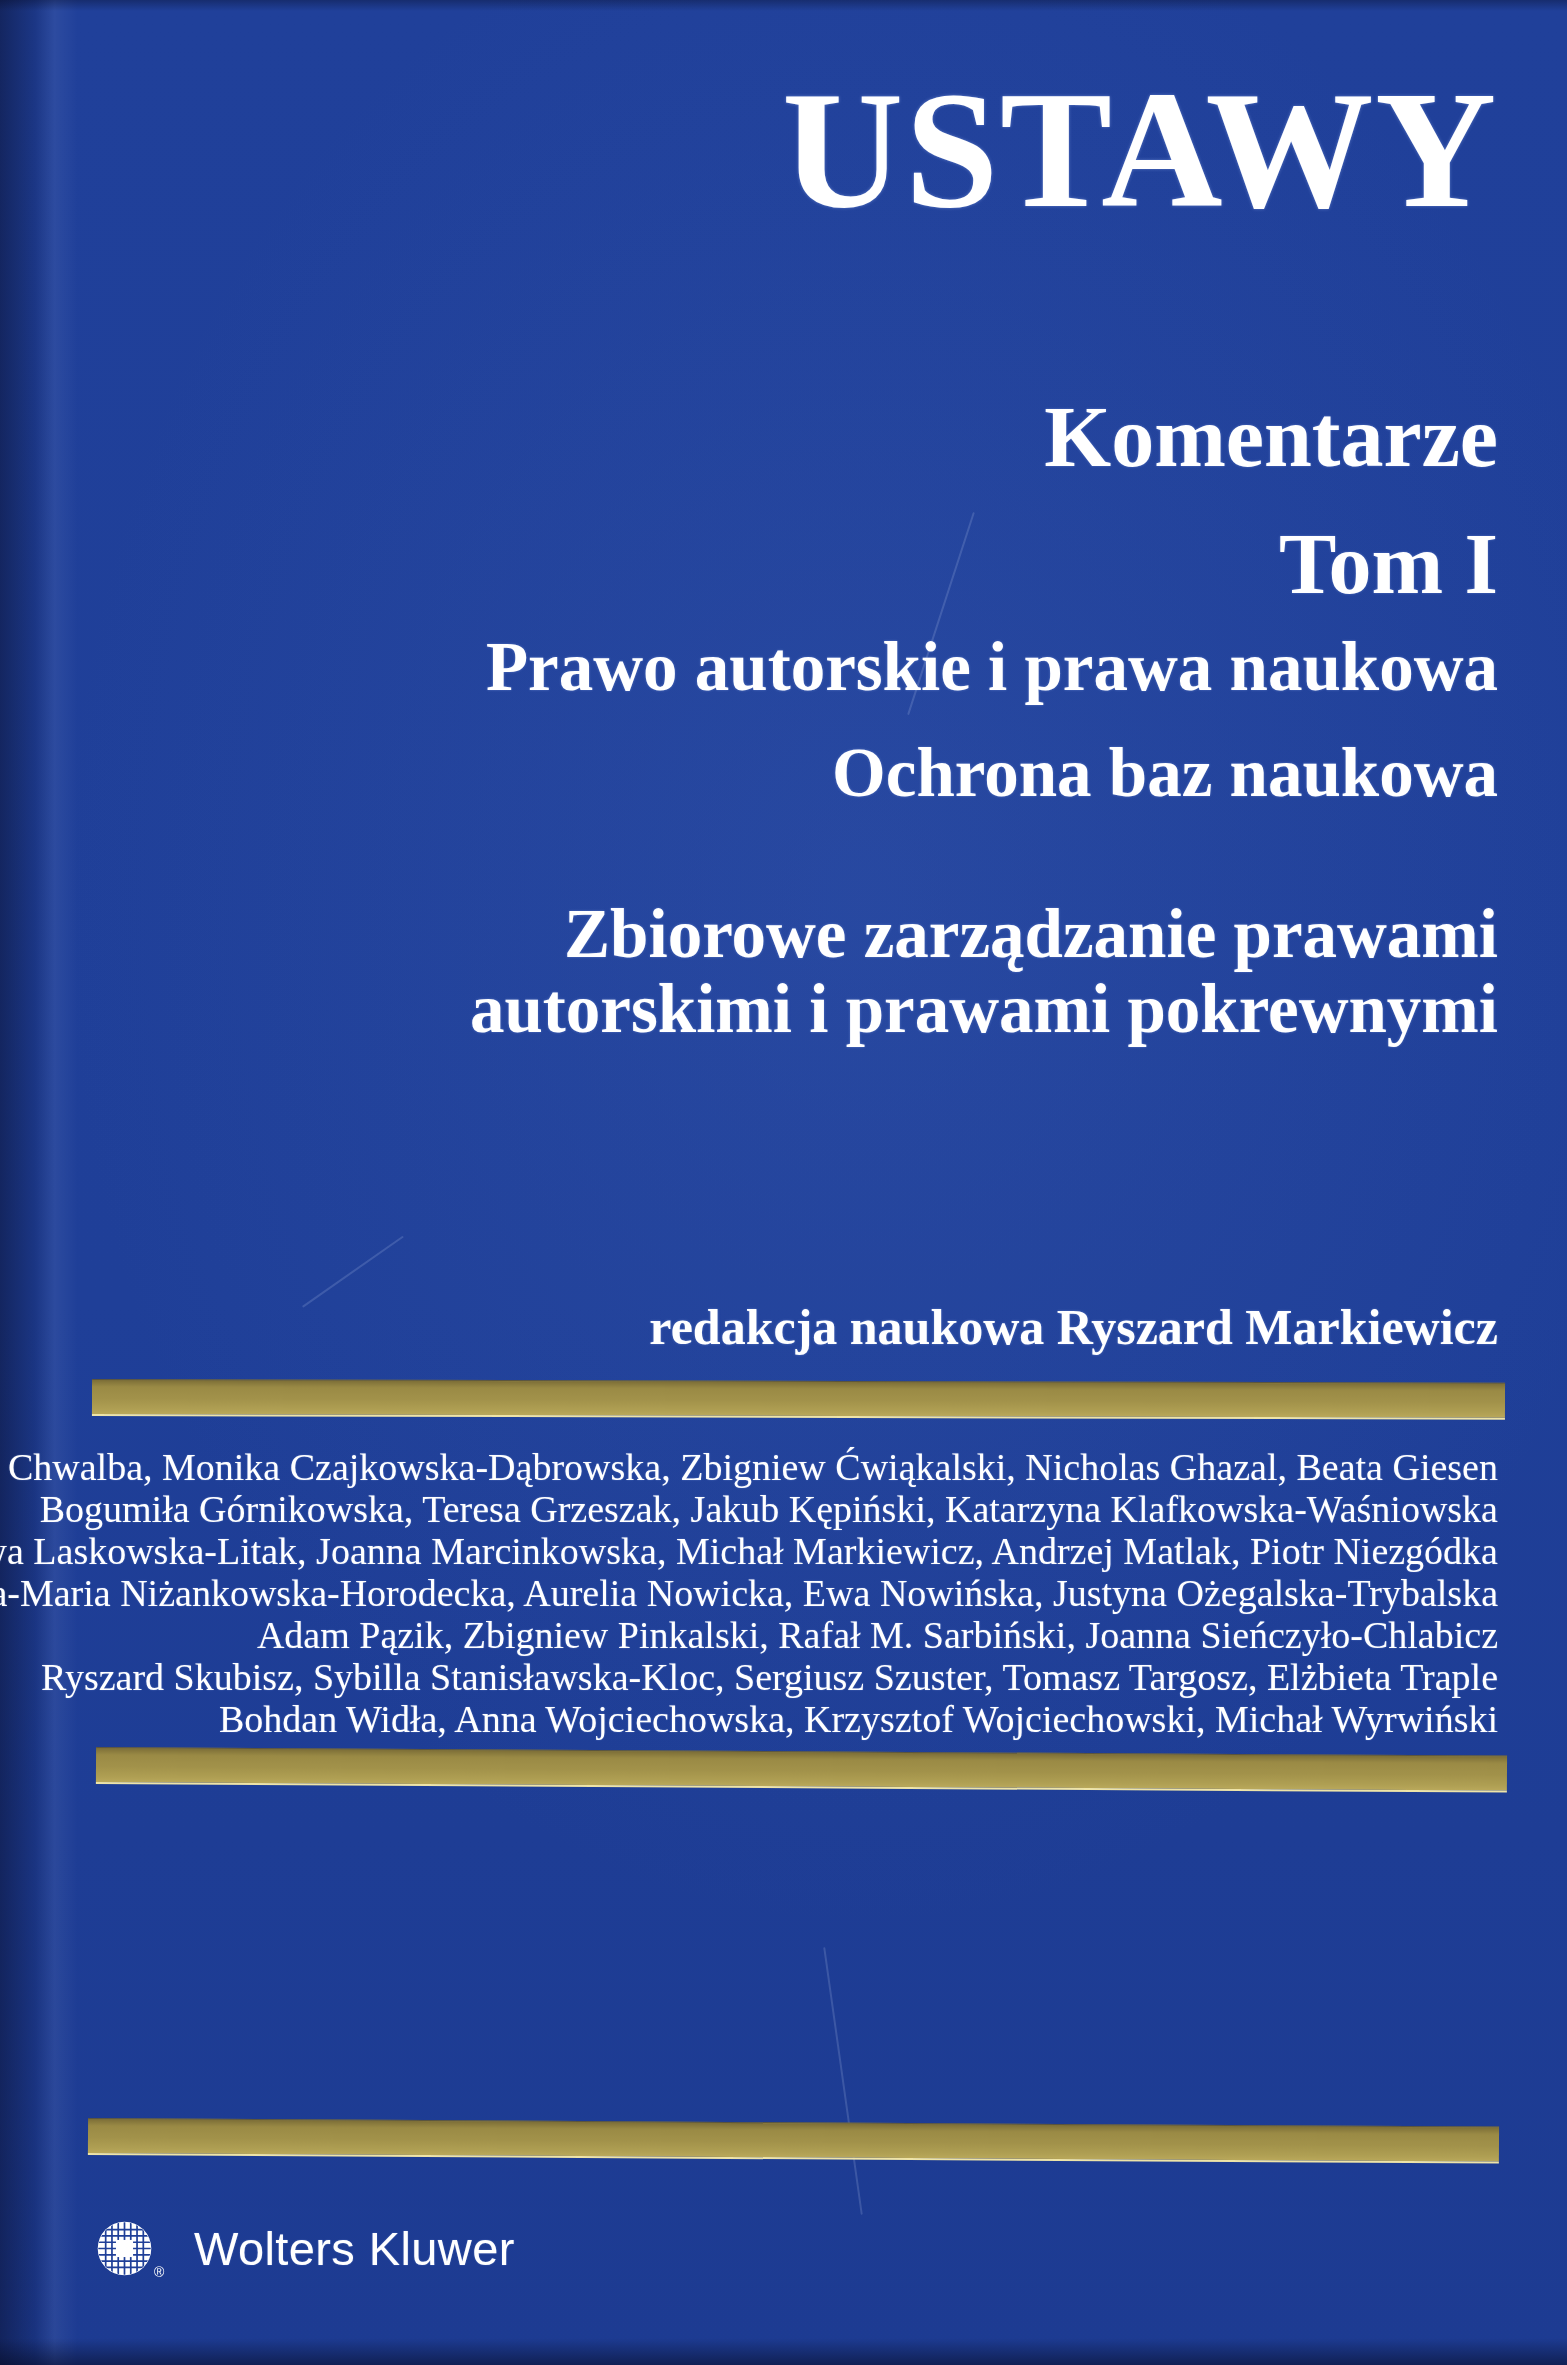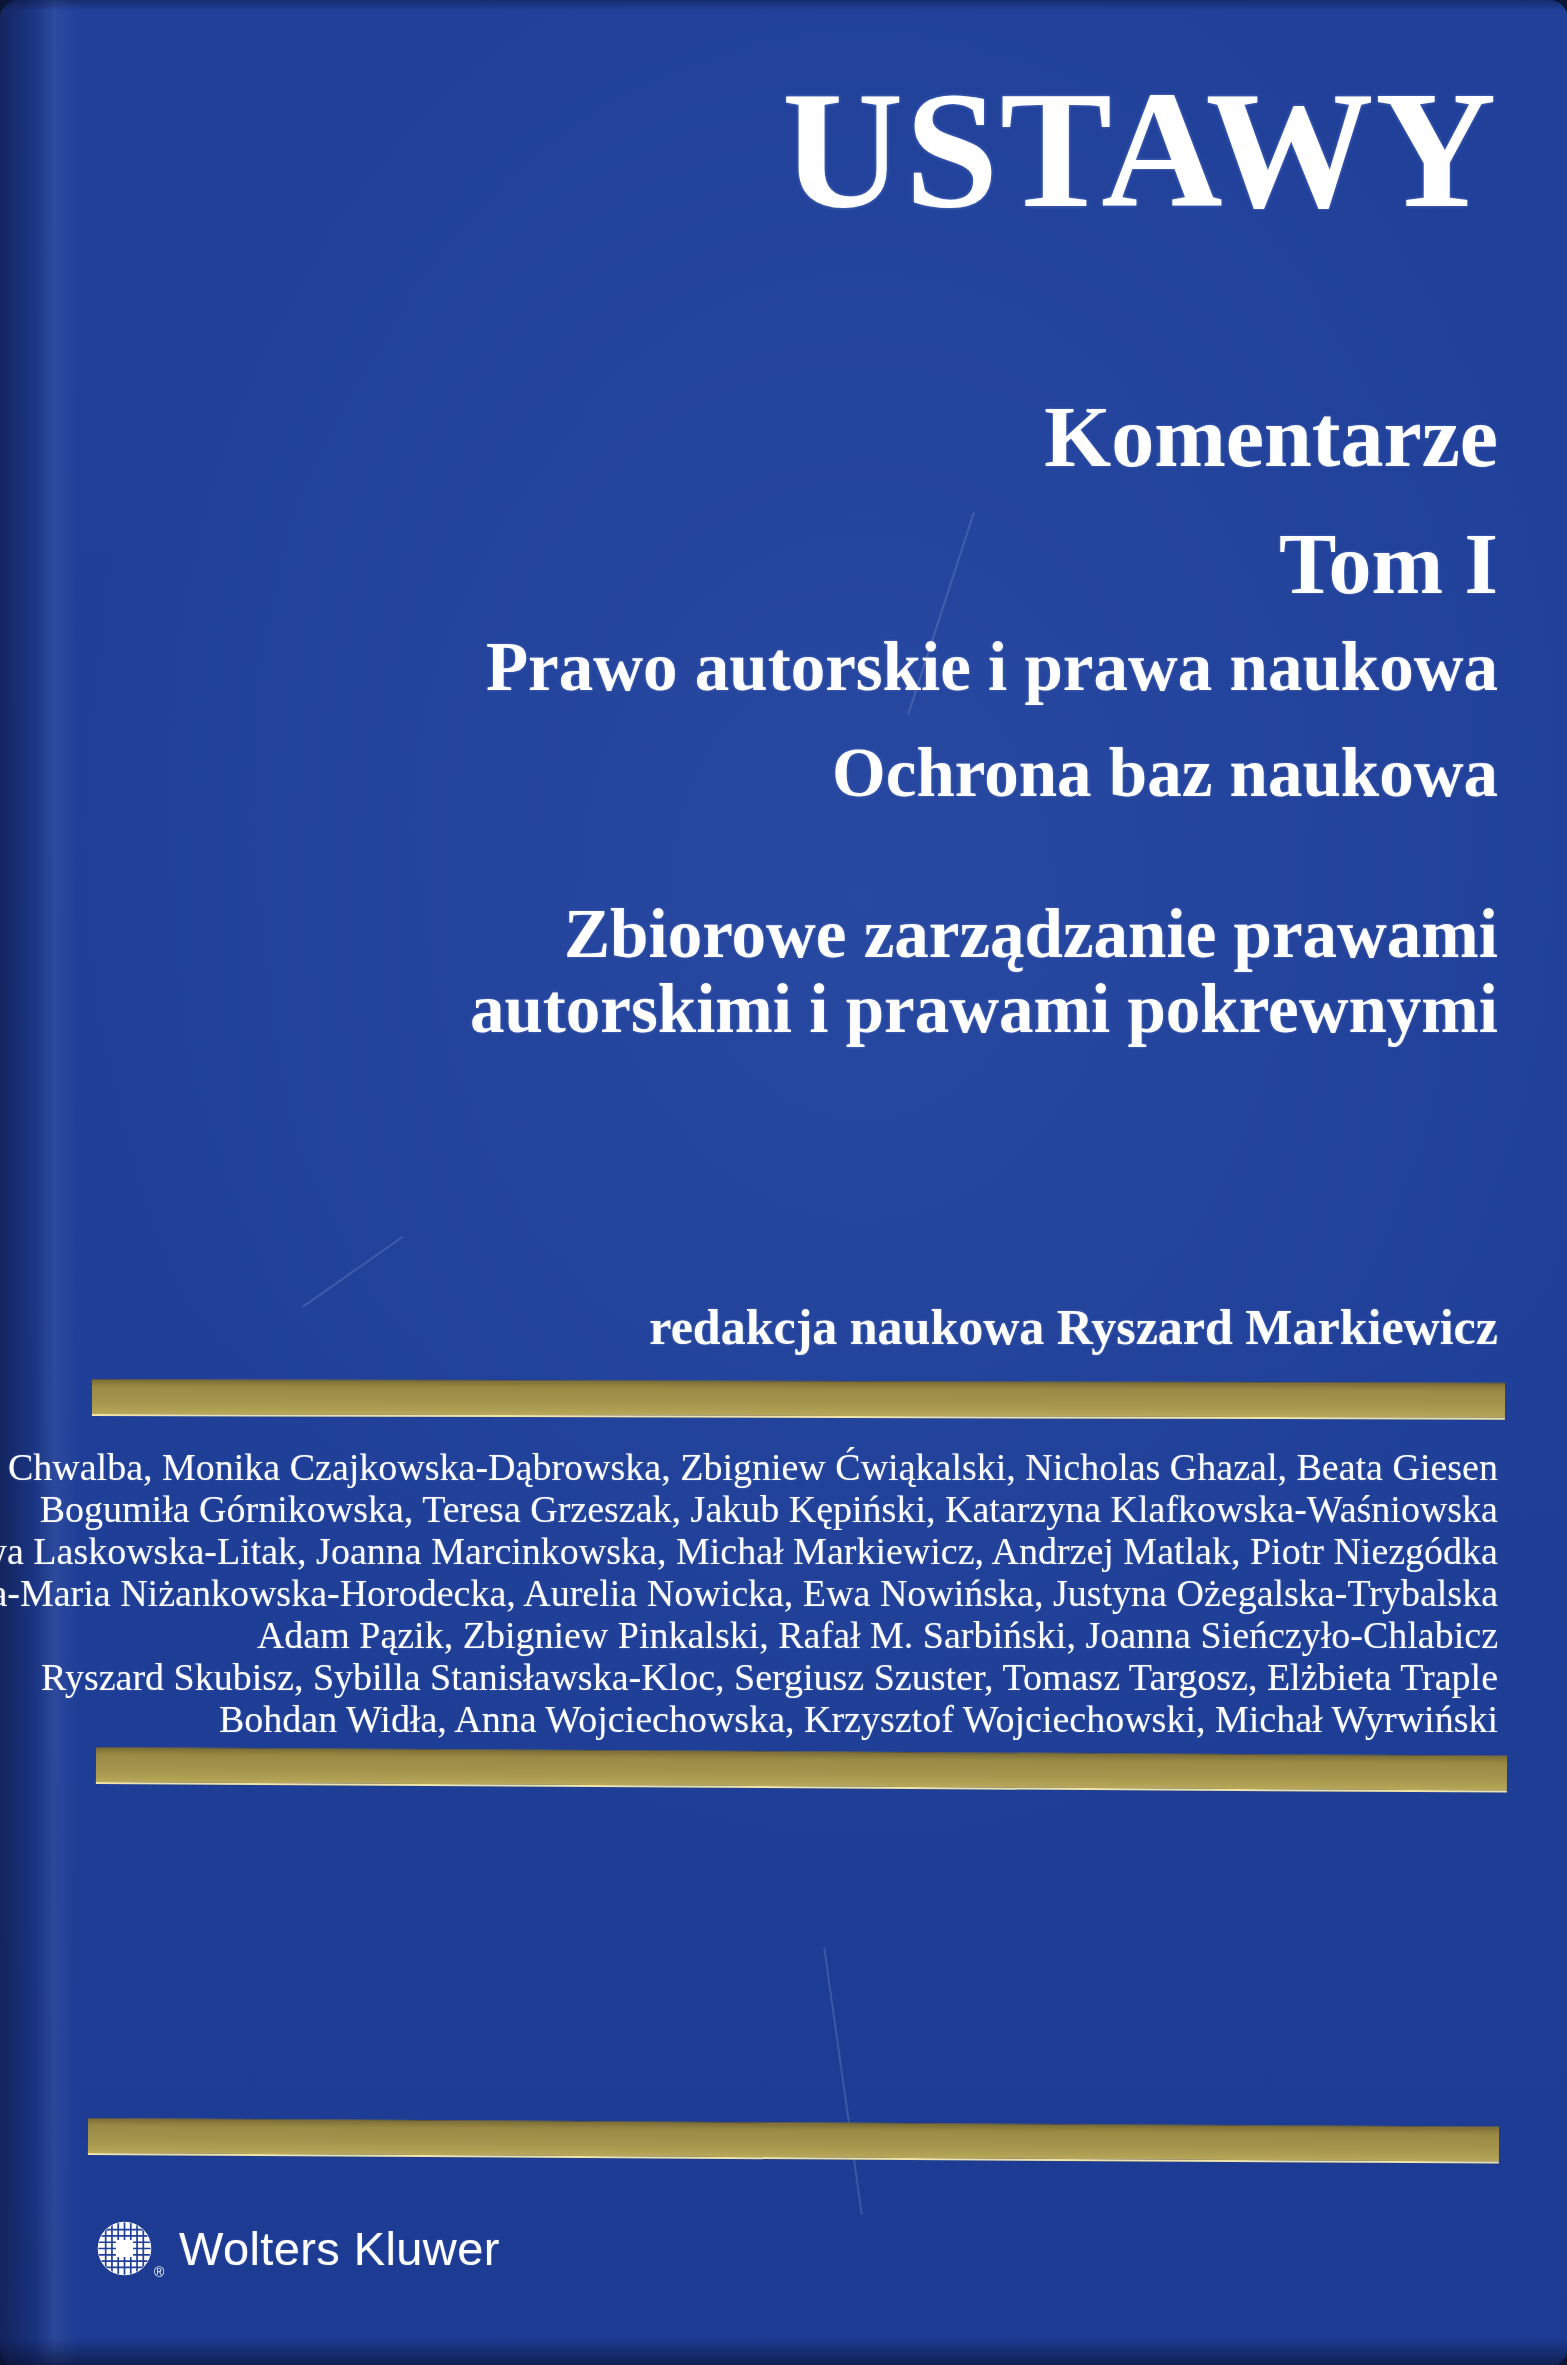--- a/index.html
+++ b/index.html
@@ -10,21 +10,20 @@
   .cover {
     position: relative;
     width: 1568px;
     height: 2366px;
     background:
       radial-gradient(ellipse 1145px 1472px at 55% 38%, rgba(70,105,190,0.22), rgba(0,0,0,0) 70%),
       linear-gradient(180deg, #20409a 0%, #1f3f98 55%, #1d3b92 100%);
     overflow: hidden;
     font-family: "Liberation Serif", "DejaVu Serif", serif;
     color: #ffffff;
-    border-radius: 19px;
   }
   
   .edge-left {
     position: absolute; left: 0; top: 0; bottom: 0; width: 78px;
     background: linear-gradient(90deg, rgba(8,12,40,0.50) 0%, rgba(8,12,40,0.18) 45%, rgba(255,255,255,0.06) 70%, rgba(0,0,0,0) 100%);
   }
   .edge-bottom {
     position: absolute; left: 0; right: 0; bottom: 0; height: 28px;
     background: linear-gradient(0deg, rgba(5,8,30,0.55) 0%, rgba(0,0,0,0) 100%);
   }
@@ -114,21 +113,21 @@
   .globe-wrap svg { display: block; width: 57px; height: 57px; }
   .reg-mark {
     position: absolute;
     right: -11.4px;
     bottom: -3.3px;
     font-family: "Liberation Sans", sans-serif;
     font-size: 14px;
     color: #ffffff;
   }
   .publisher-name {
-    margin-left: 26px;
+    margin-left: 41px;
     font-family: "Liberation Sans", "DejaVu Sans", sans-serif;
     font-size: 47px;
     font-weight: normal;
     letter-spacing: 0.4px;
     color: #ffffff;
     white-space: nowrap;
     text-shadow: 0 0 1.6px rgba(170,195,255,0.4);
   }
 </style>
 </head>

